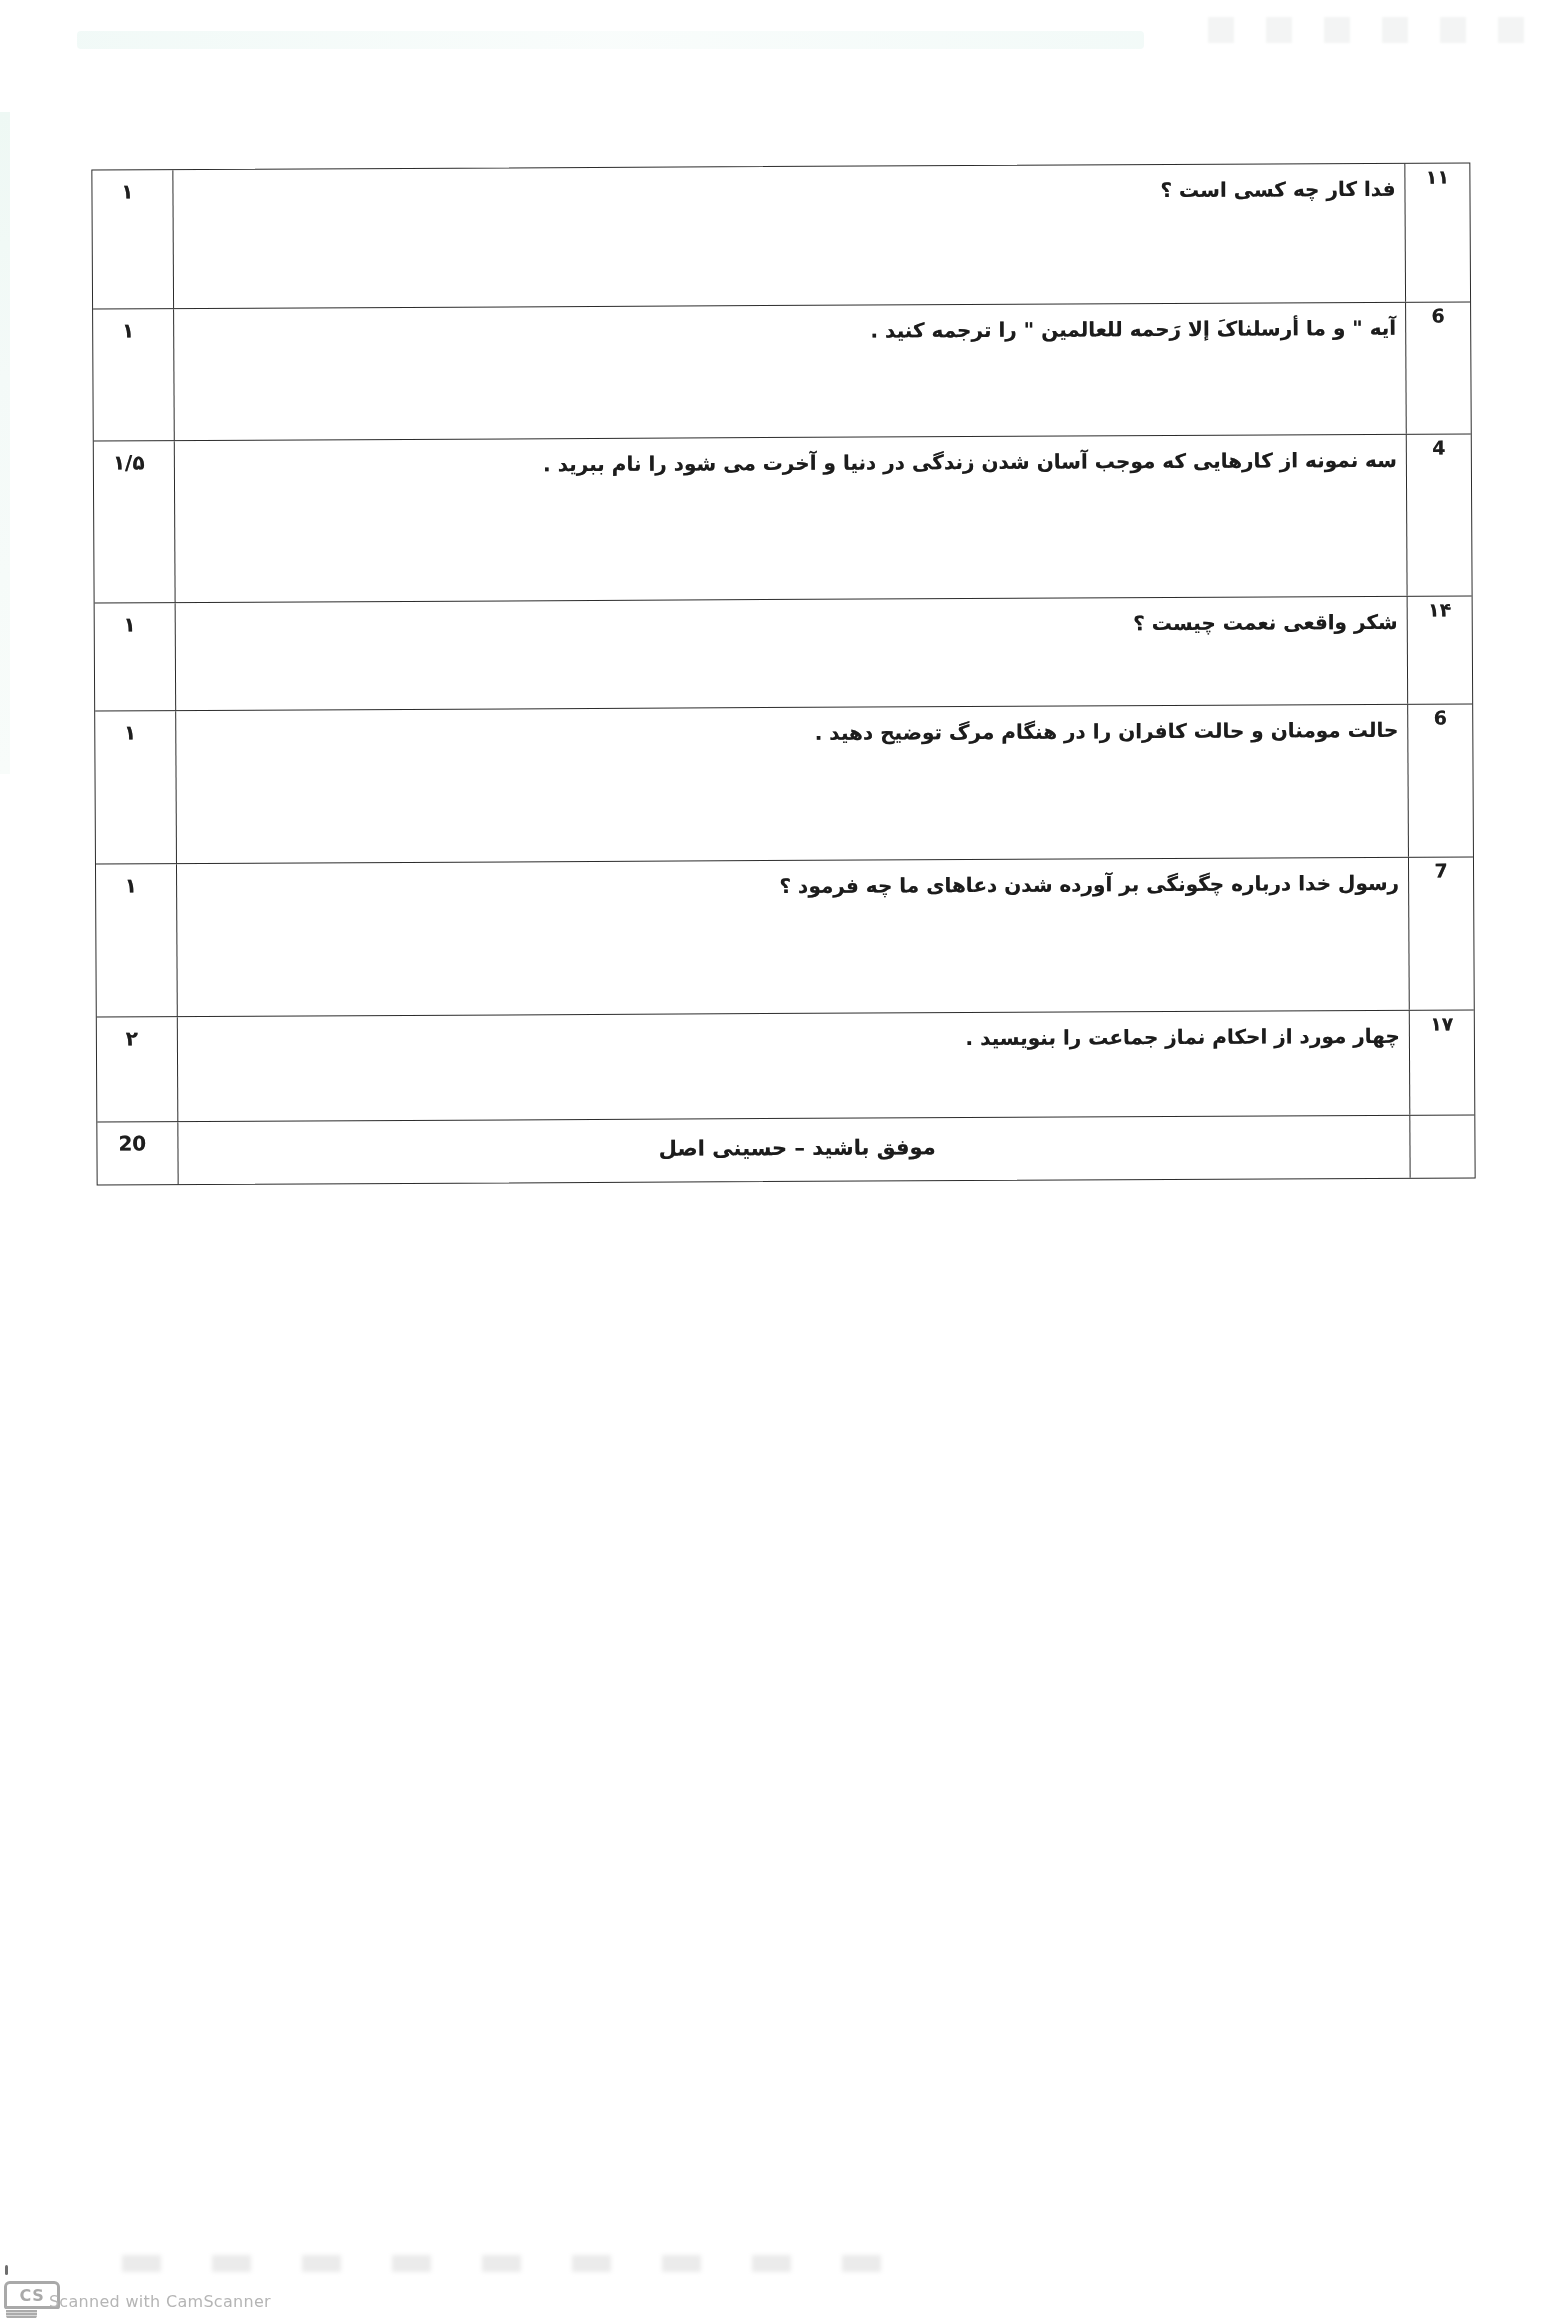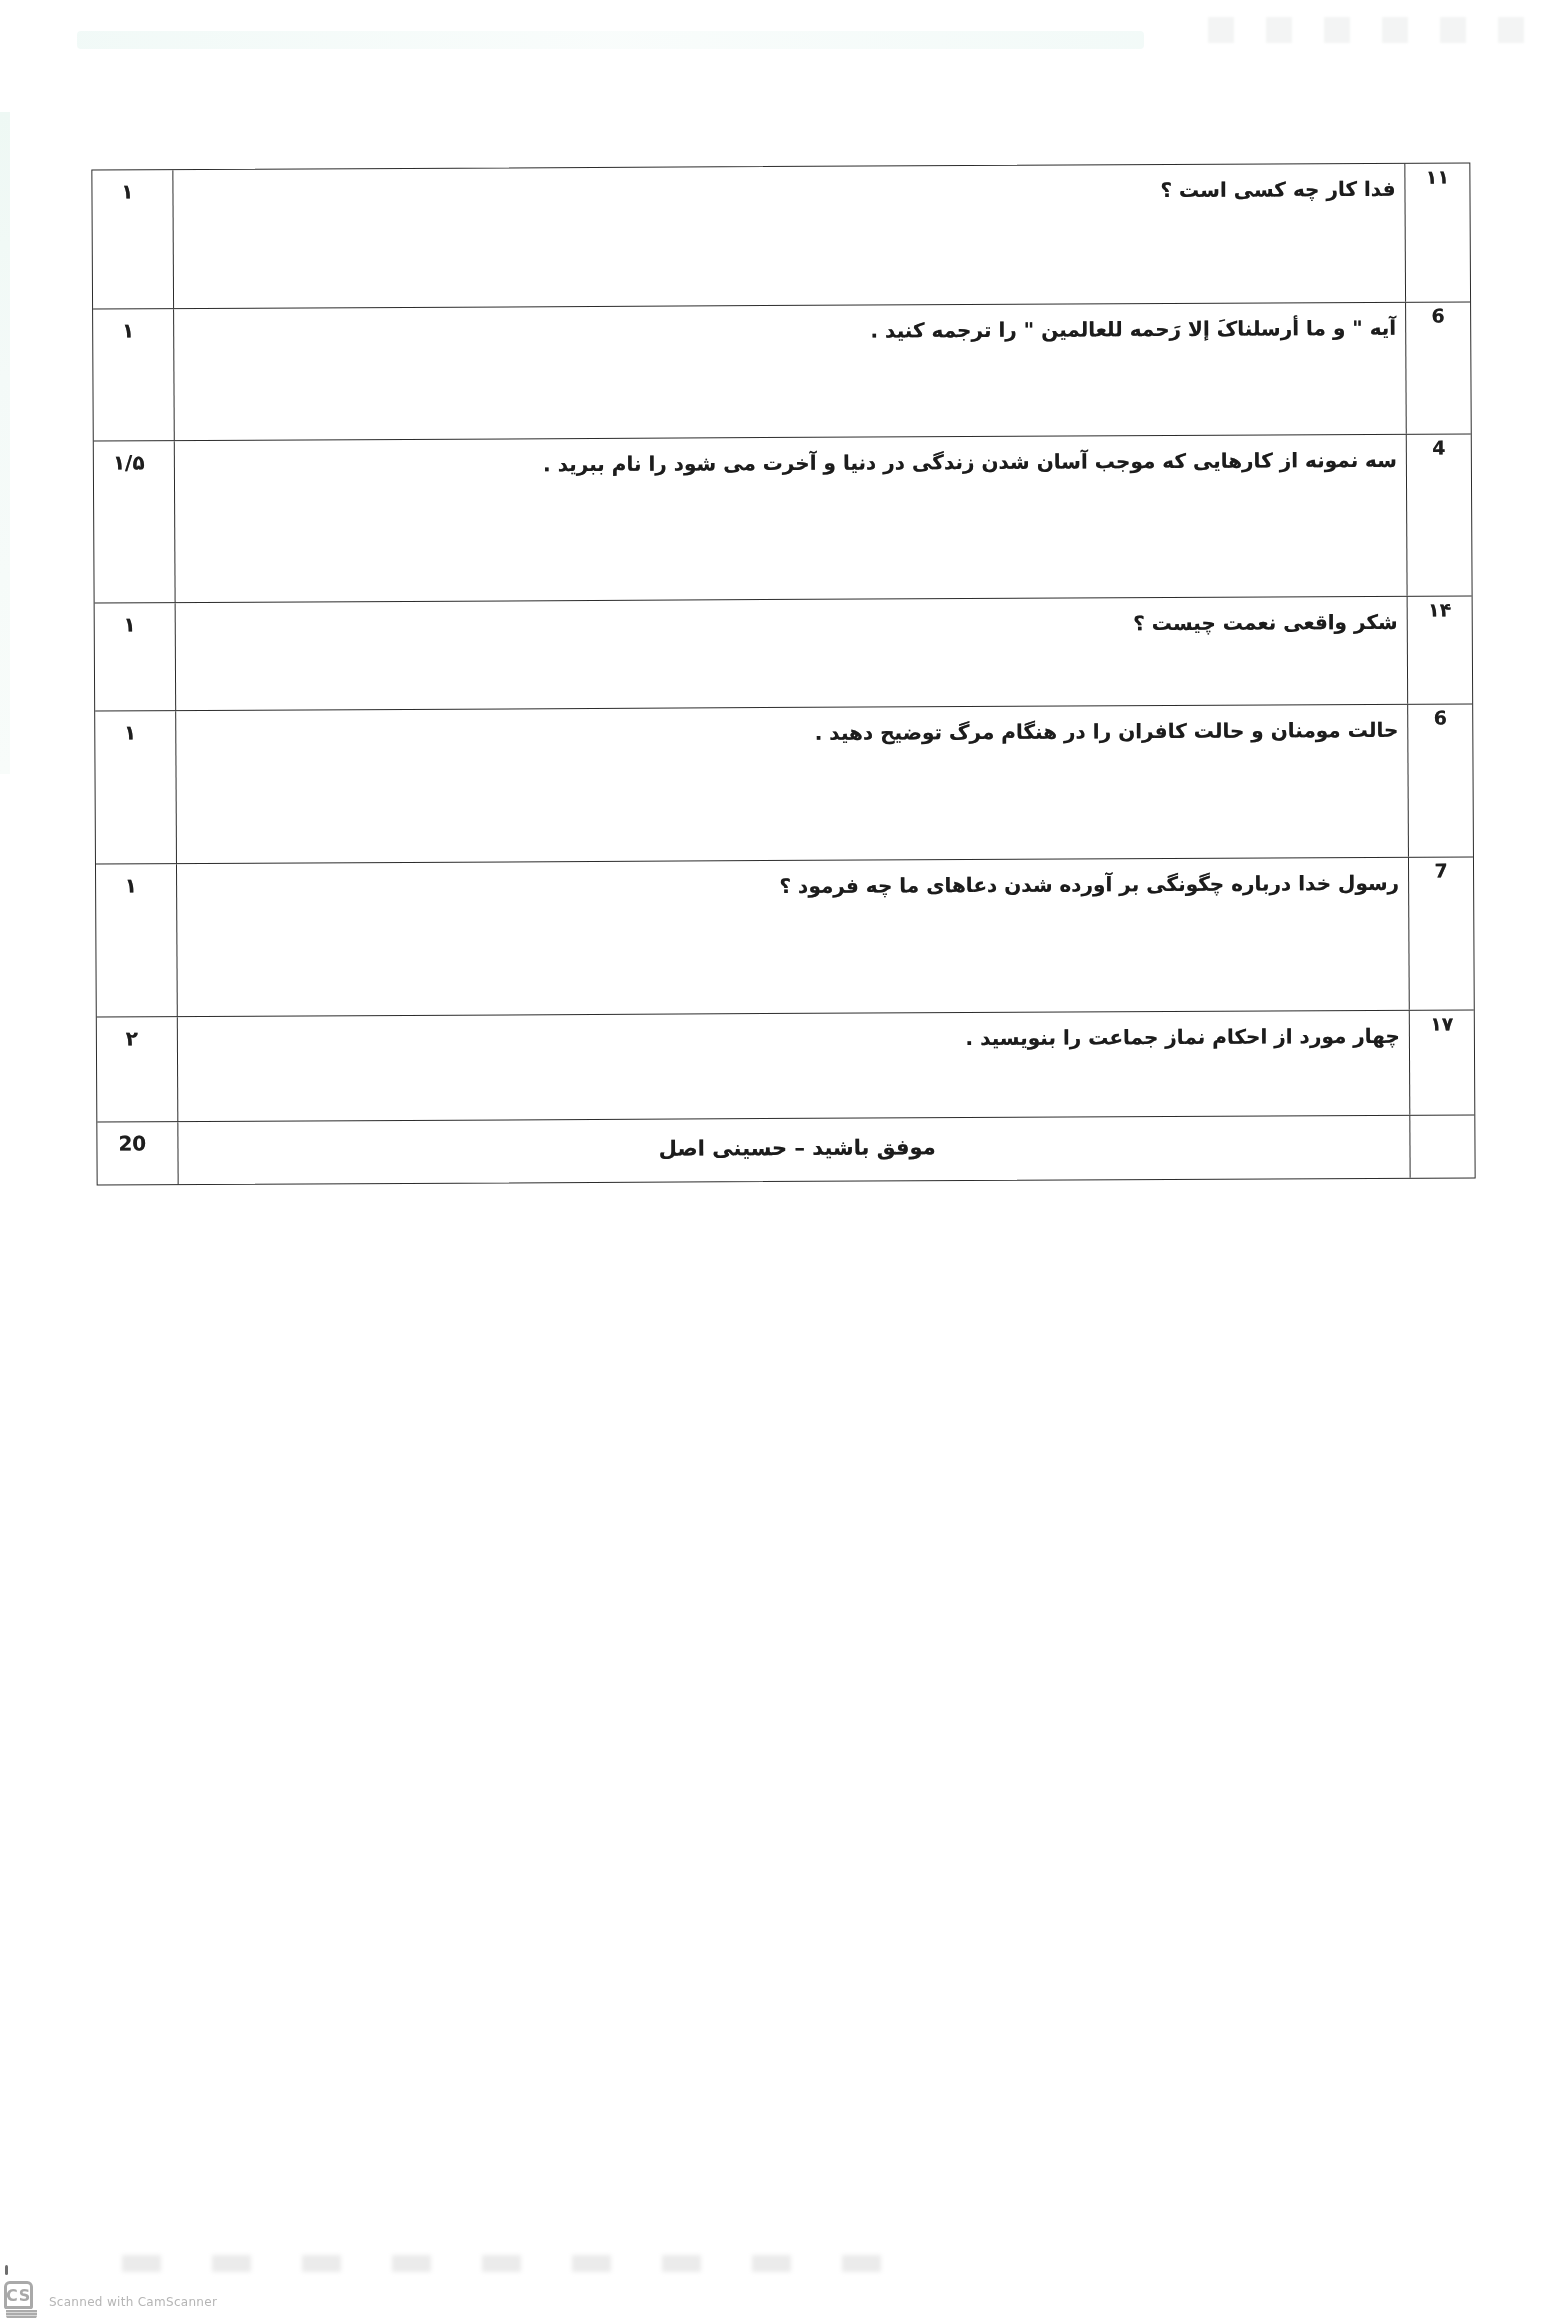--- a/index.html
+++ b/index.html
@@ -135,21 +135,21 @@
   }
   .cs-logo {
     width: 36px;
     height: 41px;
     display: flex;
     flex-direction: column;
     margin-right: 9px;
   }
   .cs-logo .frame {
     box-sizing: border-box;
-    width: 29px;
+    width: 56px;
     height: 28px;
     border: 3.2px solid #a9a9a9;
     border-radius: 5.8px 5.8px 2.6px 2.6px;
     color: #a9a9a9;
     font-size: 16px;
     font-weight: bold;
     display: flex;
     align-items: center;
     justify-content: center;
     letter-spacing: 0.6px;
@@ -157,21 +157,21 @@
   }
   .cs-logo .book {
     width: 31px;
     height: 9px;
     margin: 1.3px auto 0;
     background: repeating-linear-gradient(180deg, #ababab 0 1.9px, #d9d9d9 1.9px 3.2px);
     border-radius: 0 0 3.9px 3.9px;
   }
   .cs-label {
     color: #b5b5b5;
-    font-size: 12px;
+    font-size: 16px;
     letter-spacing: 0.3px;
     white-space: nowrap;
   }
 </style>
 </head>
 <body>
 
 <div class="edge-strip"></div>
 <div class="top-band"></div>
 <div class="top-right-noise"></div>

